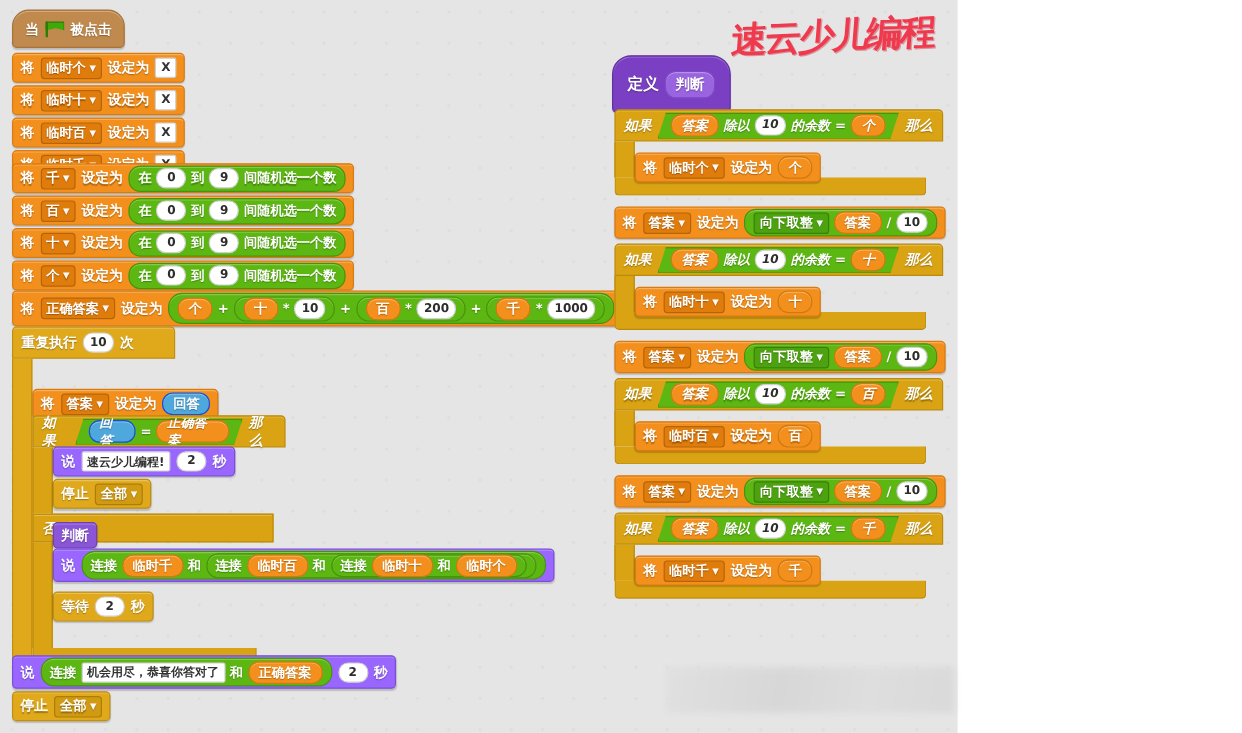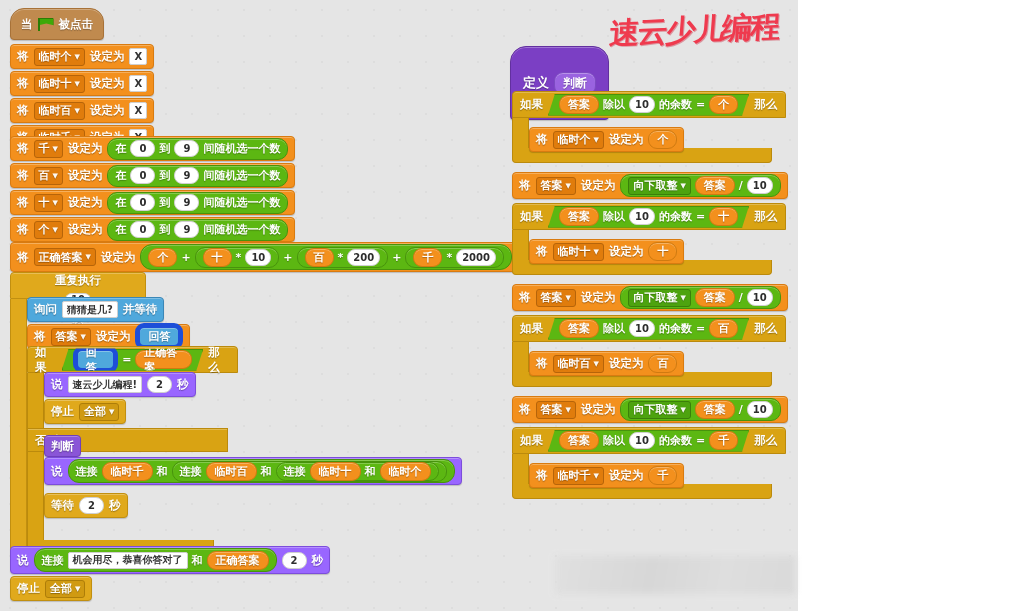--- a/index.html
+++ b/index.html
@@ -54,21 +54,21 @@
 
   
   .rep{
     height:17px;border-radius:9px;padding:0 8px;
     display:inline-flex;align-items:center;justify-content:center;
     font-size:11px;font-weight:bold;color:#fff;
     text-shadow:0 1px 1px rgba(0,0,0,.3);
     box-shadow:inset 0 1px 0 rgba(255,255,255,.3);
   }
   .rep-data{background:#f3901d;border:1px solid #cf7a10;}
-  .rep-sens{background:#4fa8dc;border:5px solid #1d4ed8;}
+  .rep-sens{background:#4fa8dc;border:1px solid #1d4ed8;}
   .rep-more{background:#8a55d7;border:1px solid #6f3fbb;}
 
   
   .op{
     height:20px;border-radius:10px;padding:0 7px;
     display:inline-flex;align-items:center;gap:4px;
     background:#5cb712;border:1px solid #47930c;
     font-size:11px;font-weight:bold;color:#fff;
     text-shadow:0 1px 1px rgba(0,0,0,.3);
     box-shadow:inset 0 1px 0 rgba(255,255,255,.25);
@@ -112,21 +112,21 @@
   .cwrap .ctop{
     height:25px;border-radius:4px 4px 0 0;padding:0 7px;
     display:flex;align-items:center;gap:5px;
     color:#fff;font-size:12px;font-weight:bold;
     text-shadow:0 1px 1px rgba(0,0,0,.32);
     box-shadow:inset 0 1px 0 rgba(255,255,255,.25);
   }
   .cwrap .cleft{width:15px;}
   .cwrap .cbot{height:14px;border-radius:0 0 4px 4px;}
   .c-control{background:#e0a91c;border:1px solid #c18f10;}
-  .c-ctrl-dark{background:#d9a313;border:1px solid #bb8a0c;}
+  .c-ctrl-dark{background:#d9a313;border:1px solid #bb8a0c;font-style:italic;}
   .flagicon{width:16px;height:13px;display:inline-block;position:relative;}
   .flagicon i{
     position:absolute;left:0;top:0;width:14px;height:9px;
     background:#3ea908;border:1px solid #2c7d05;border-radius:1px;
     clip-path:polygon(0 0,100% 0,100% 70%,55% 55%,0 72%);
   }
   .flagicon b{position:absolute;left:0;top:0;width:2px;height:13px;background:#2c7d05;}
 </style>
 </head>
 <body>
@@ -264,43 +264,38 @@
         <span>+</span>
         <span class="op" style="height:19px;">
           <span class="rep rep-data">百</span>
           <span>*</span>
           <span class="numin">200</span>
         </span>
         <span>+</span>
         <span class="op" style="height:19px;">
           <span class="rep rep-data">千</span>
           <span>*</span>
-          <span class="numin">2000</span>
+          <span class="numin">1000</span>
         </span>
       </span>
     </div>
 
     <div class="cwrap" style="left:10px;top:272px;">
-      <div class="ctop c-control" style="width:120px;flex-direction:column;">
+      <div class="ctop c-control" style="width:120px;">
         <span class="lbl">重复执行</span>
         <span class="numin">10</span>
         <span class="lbl">次</span>
       </div>
       <div style="display:flex;">
         <div class="cleft c-control" style="height:250px;border-top:none;border-bottom:none;"></div>
         <div style="width:1px;"></div>
       </div>
       <div class="cbot c-control" style="width:205px;border-top:none;"></div>
     </div>
 
-    <div class="blk stack sensing" style="left:27px;top:297px;">
-      <span class="lbl">询问</span>
-      <span class="txtin">猜猜是几?</span>
-      <span class="lbl">并等待</span>
-    </div>
 
     <div class="blk stack data" style="left:27px;top:324px;">
       <span class="lbl">将</span>
       <span class="drop">
           <span>答案</span>
           <span class="caret">▼</span>
         </span>
       <span class="lbl">设定为</span>
       <span class="rep rep-sens">回答</span>
     </div>
@@ -386,21 +381,21 @@
 
     <div class="blk stack control" style="left:10px;top:576px;">
       <span class="lbl">停止</span>
       <span class="drop drop-ctrl">
           <span>全部</span>
           <span class="caret">▼</span>
         </span>
     </div>
 
     <div class="blk" style="left:510px;top:46px;">
-      <div class="stack more" style="height:38px;border-radius:16px 16px 4px 4px;padding:17px 12px;background:#7b3fc4;border-color:#62309f;">
+      <div class="stack more" style="height:38px;border-radius:16px 16px 4px 4px;padding:4px 12px;background:#7b3fc4;border-color:#62309f;">
         <span class="lbl" style="font-size:13px;">定义</span>
         <span class="rep rep-more" style="height:21px;font-size:12px;background:#9a63e0;border-color:#7c4ac2;">判断</span>
       </div>
     </div>
 
     <div class="cwrap" style="left:512px;top:91px;">
       <div class="ctop c-ctrl-dark" style="width:258px;">
         <span class="lbl">如果</span>
         <span class="bool">
           <span class="rep rep-data">答案</span>

